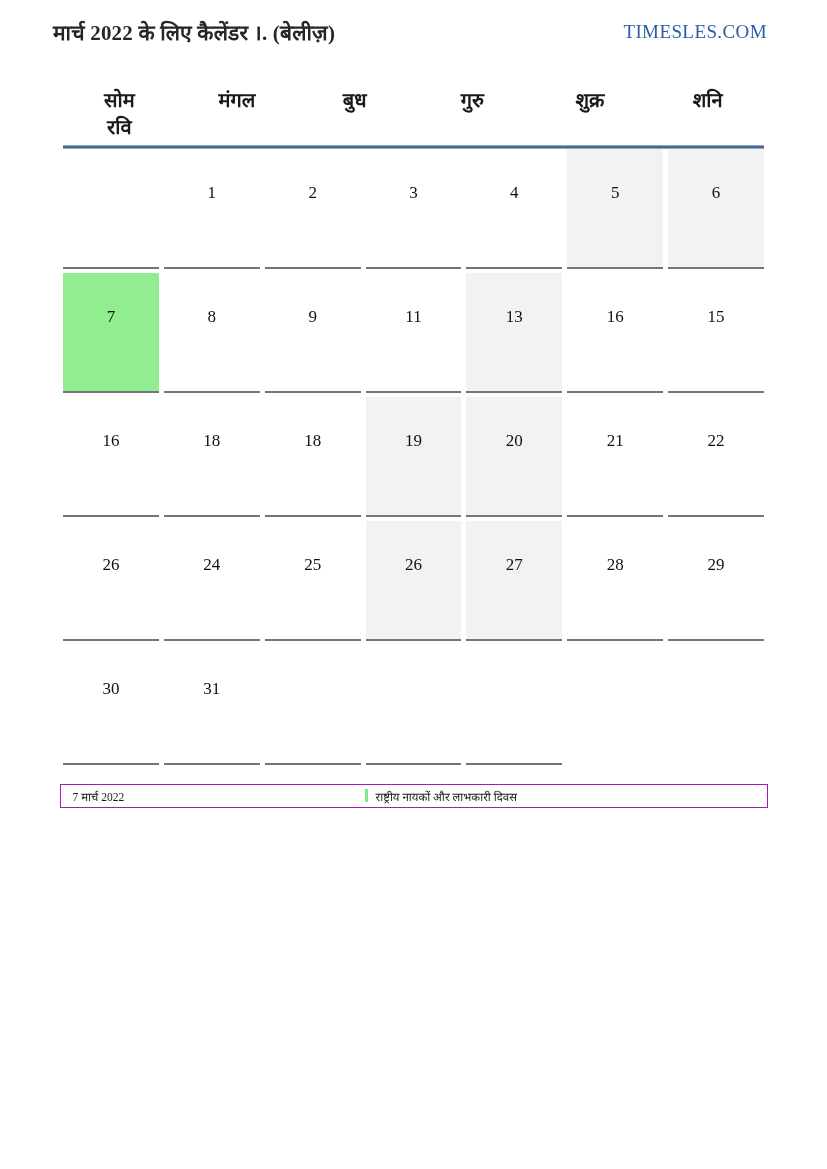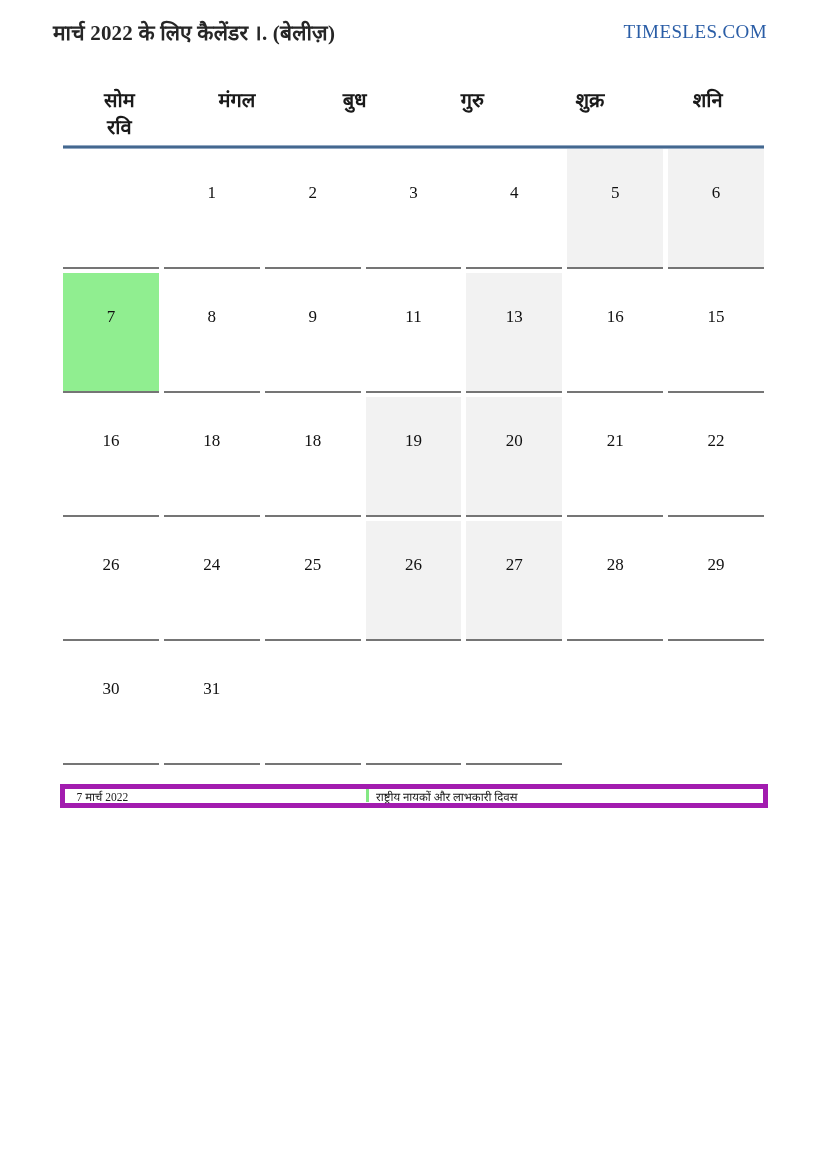--- a/index.html
+++ b/index.html
@@ -68,21 +68,21 @@
     padding-top: 34px;
     font-size: 17px;
     color: #111111;
     background: #ffffff;
   }
   .day-cell.weekend { background: var(--weekend-bg, #f2f2f2); }
   .day-cell.highlight { background: var(--highlight-bg, #90ee90); }
   .legend-box {
     width: 708px;
     margin: 19px auto 0 auto;
-    border: 5px solid #a21caf;
+    border: 1px solid #a21caf;
     height: 24px;
     display: flex;
     align-items: center;
     font-size: 11.5px;
     color: #1a1a1a;
   }
   .legend-date {
     width: 43.2%;
     padding-left: 12px;
   }

